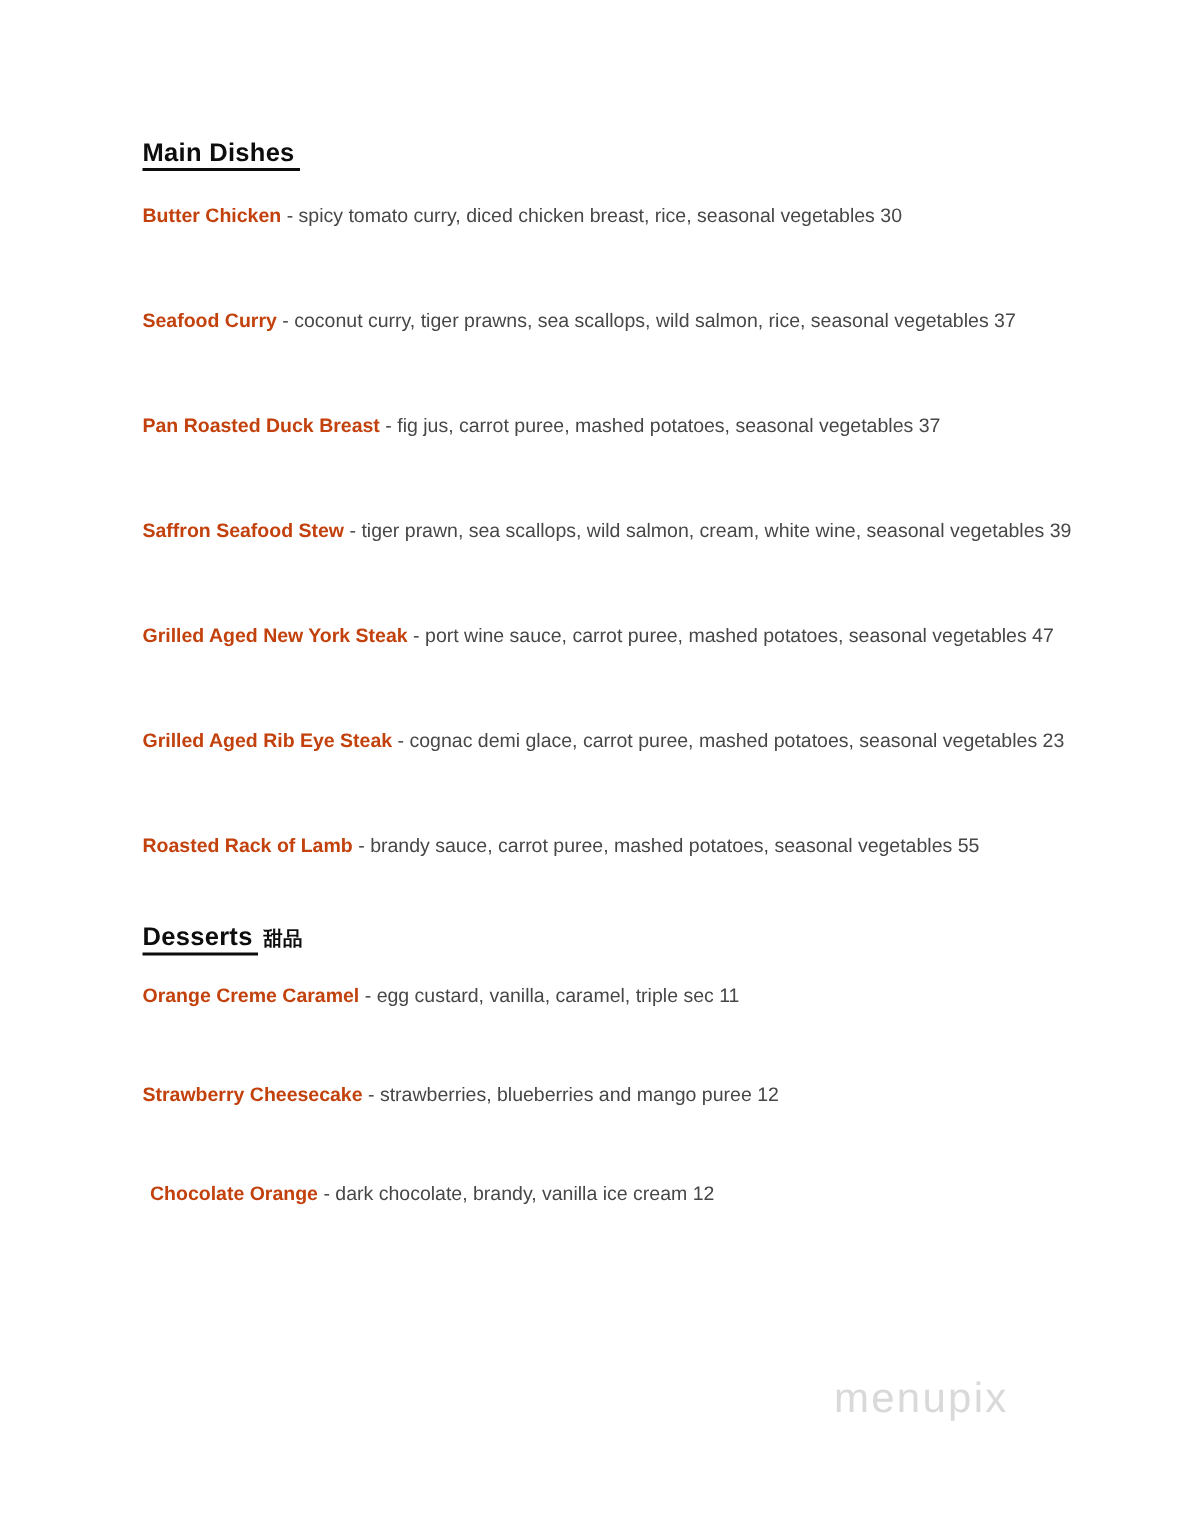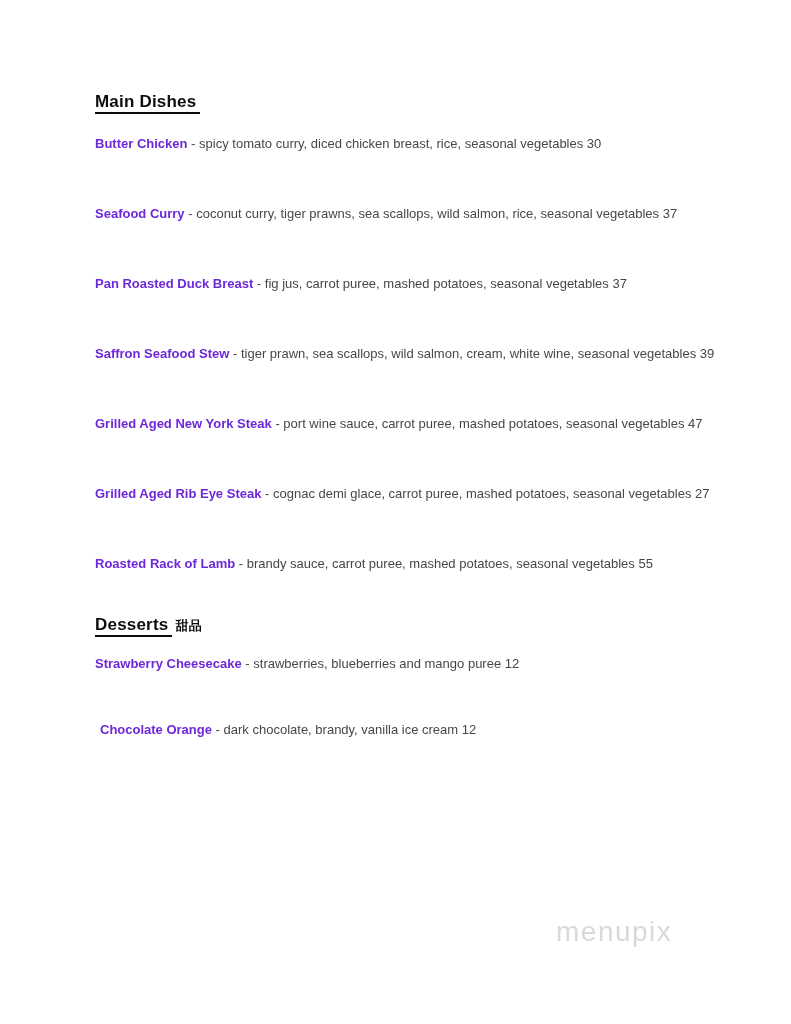--- a/index.html
+++ b/index.html
@@ -50,21 +50,21 @@
     margin-bottom:20px;
   }
   .section-desserts .menu-item{
     margin-bottom:52px;
   }
   .menu-item.indent{
     margin-left:5px;
   }
   .item-name{
     font-weight:bold;
-    color:#6d28d9;
+    color:#c2410c;
   }
   .item-sep{
     color:#474747;
   }
   .watermark{
     position:absolute;
     left:556px;
     top:916px;
     font-size:28px;
     font-weight:normal;
@@ -116,36 +116,42 @@
         <span class="item-name">Grilled Aged New York Steak</span>
         <span class="item-sep">-</span>
         <span class="item-desc">port wine sauce, carrot puree, mashed potatoes, seasonal vegetables</span>
         <span class="item-price">47</span>
       </div>
 
       <div class="menu-item">
         <span class="item-name">Grilled Aged Rib Eye Steak</span>
         <span class="item-sep">-</span>
         <span class="item-desc">cognac demi glace, carrot puree, mashed potatoes, seasonal vegetables</span>
-        <span class="item-price">27</span>
+        <span class="item-price">23</span>
       </div>
 
       <div class="menu-item last">
         <span class="item-name">Roasted Rack of Lamb</span>
         <span class="item-sep">-</span>
         <span class="item-desc">brandy sauce, carrot puree, mashed potatoes, seasonal vegetables</span>
         <span class="item-price">55</span>
       </div>
     </div>
 
     <div class="section section-desserts">
       <h2 class="section-title">
         <span class="title-text">Desserts</span><span class="title-suffix">甜品</span>
       </h2>
 
+      <div class="menu-item">
+        <span class="item-name">Orange Creme Caramel</span>
+        <span class="item-sep">-</span>
+        <span class="item-desc">egg custard, vanilla, caramel, triple sec</span>
+        <span class="item-price">11</span>
+      </div>
 
       <div class="menu-item">
         <span class="item-name">Strawberry Cheesecake</span>
         <span class="item-sep">-</span>
         <span class="item-desc">strawberries, blueberries and mango puree</span>
         <span class="item-price">12</span>
       </div>
 
       <div class="menu-item indent">
         <span class="item-name">Chocolate Orange</span>

